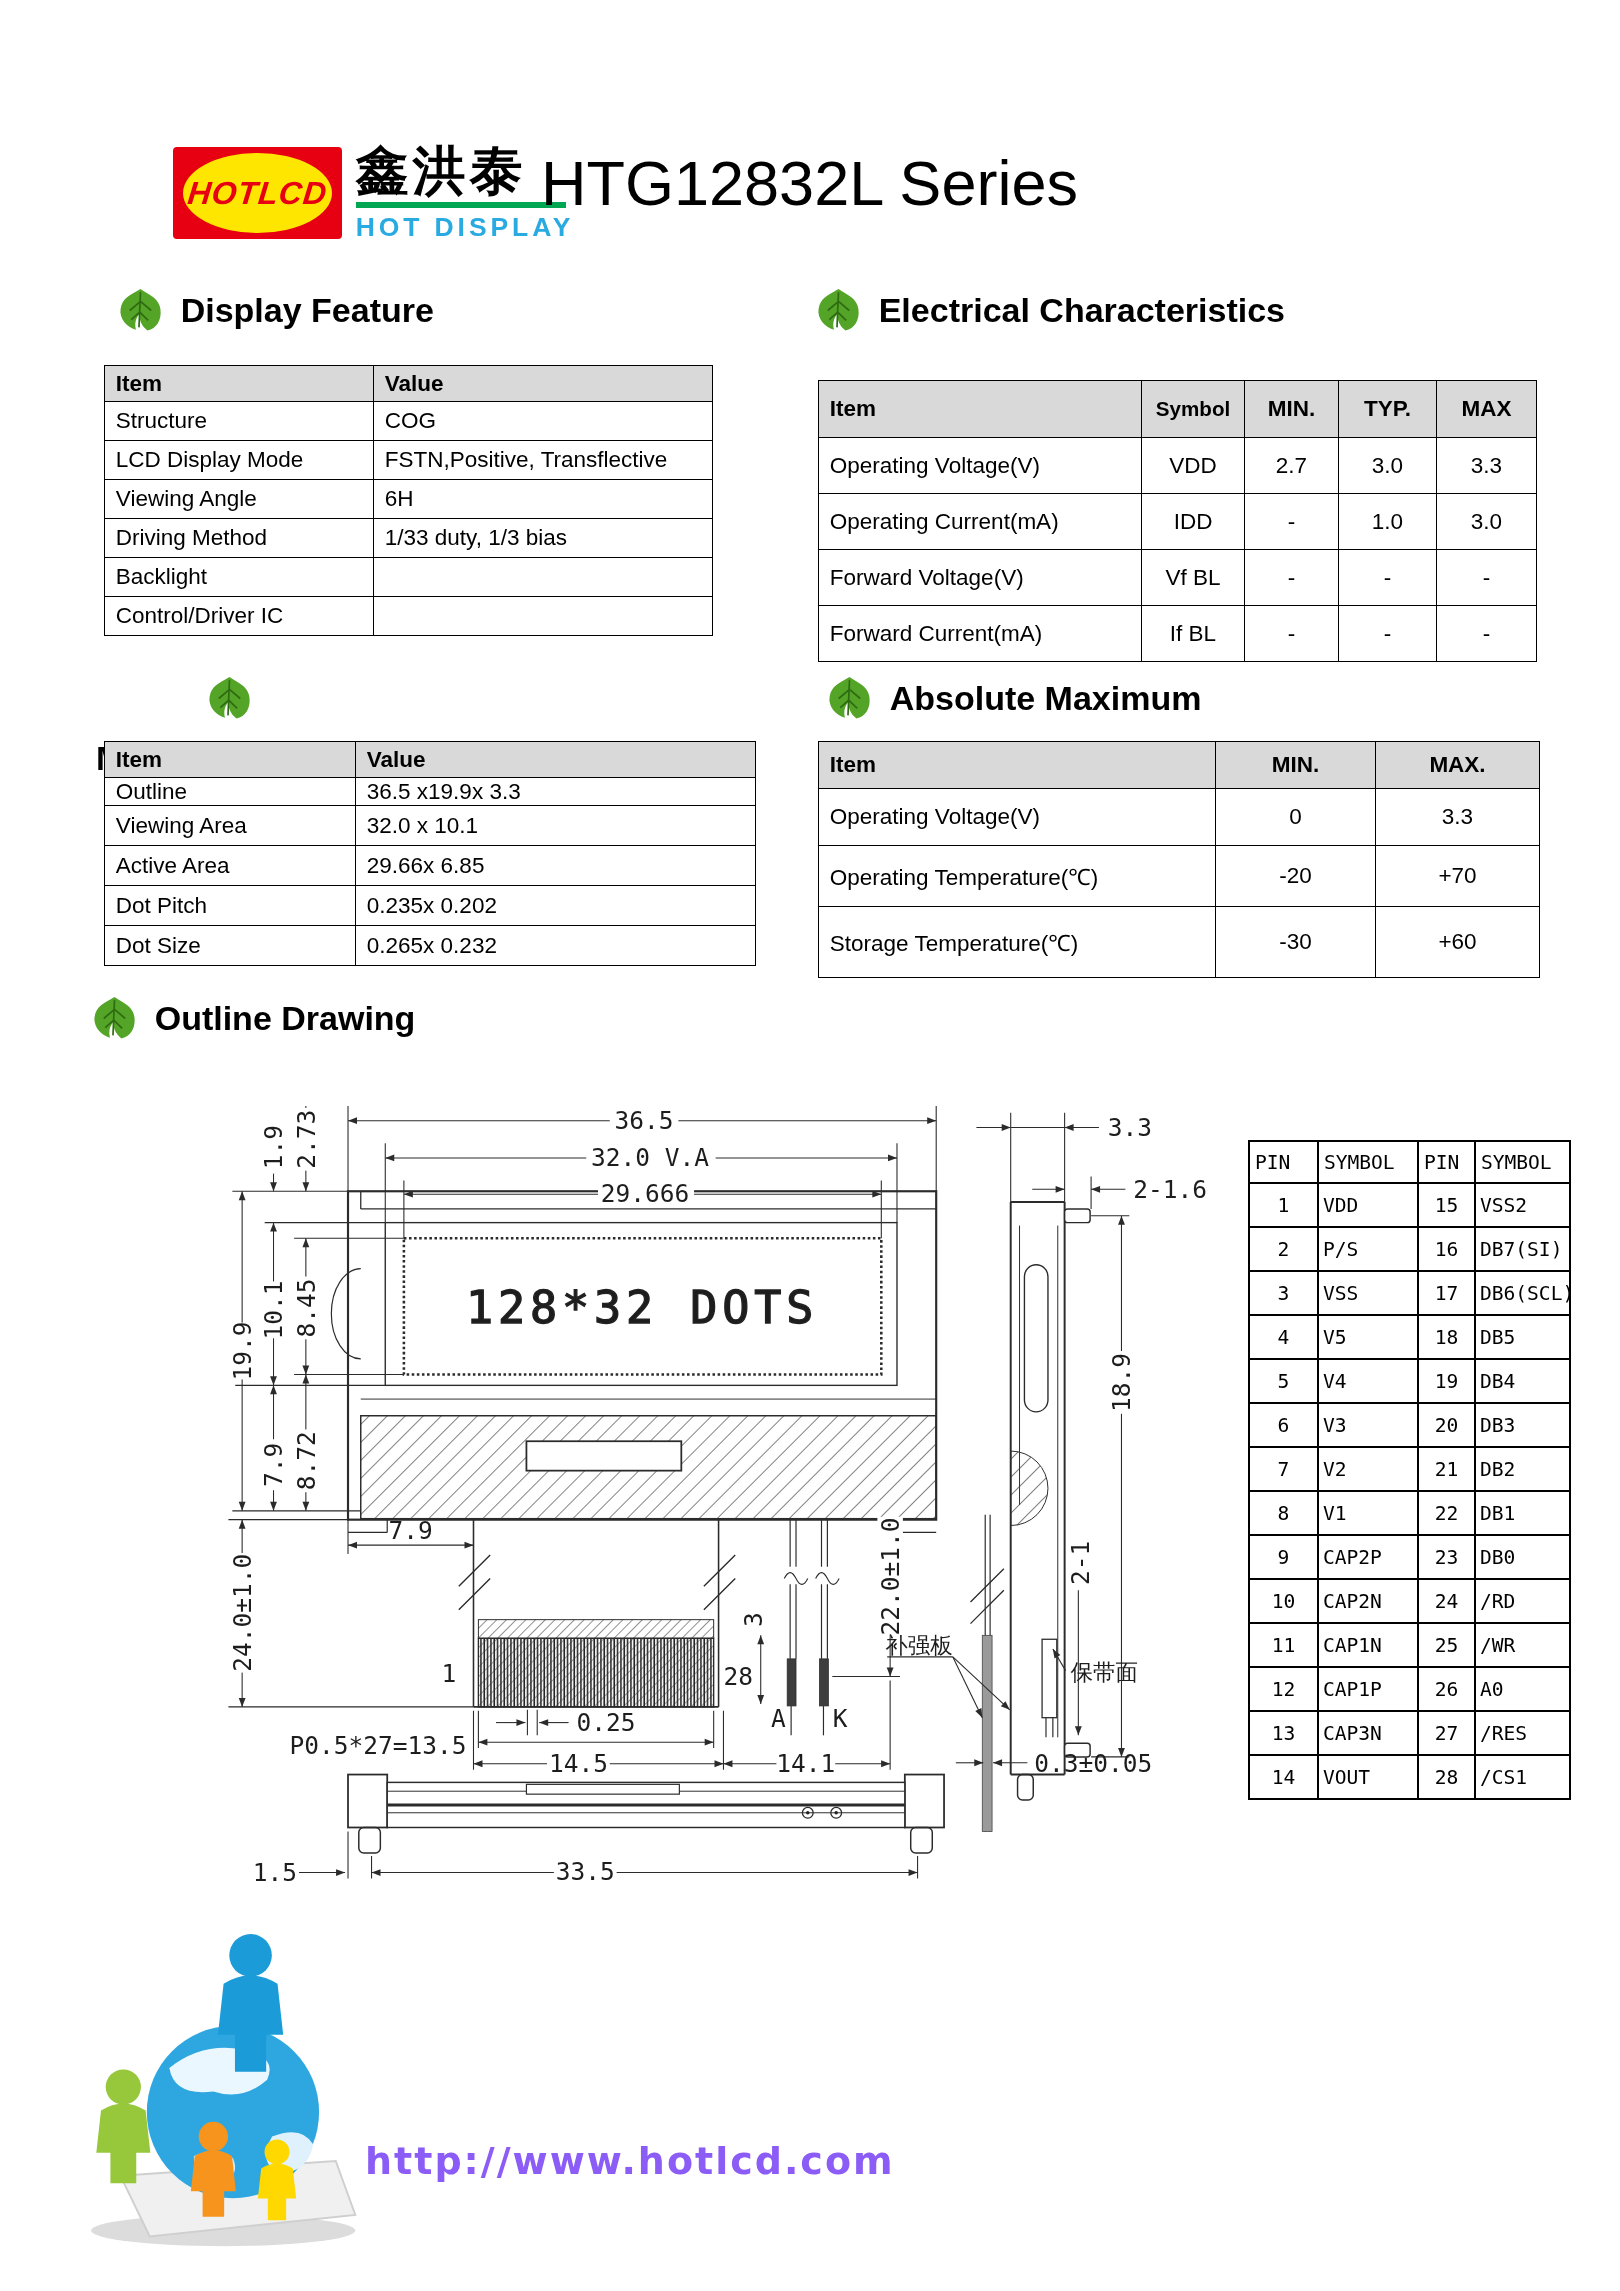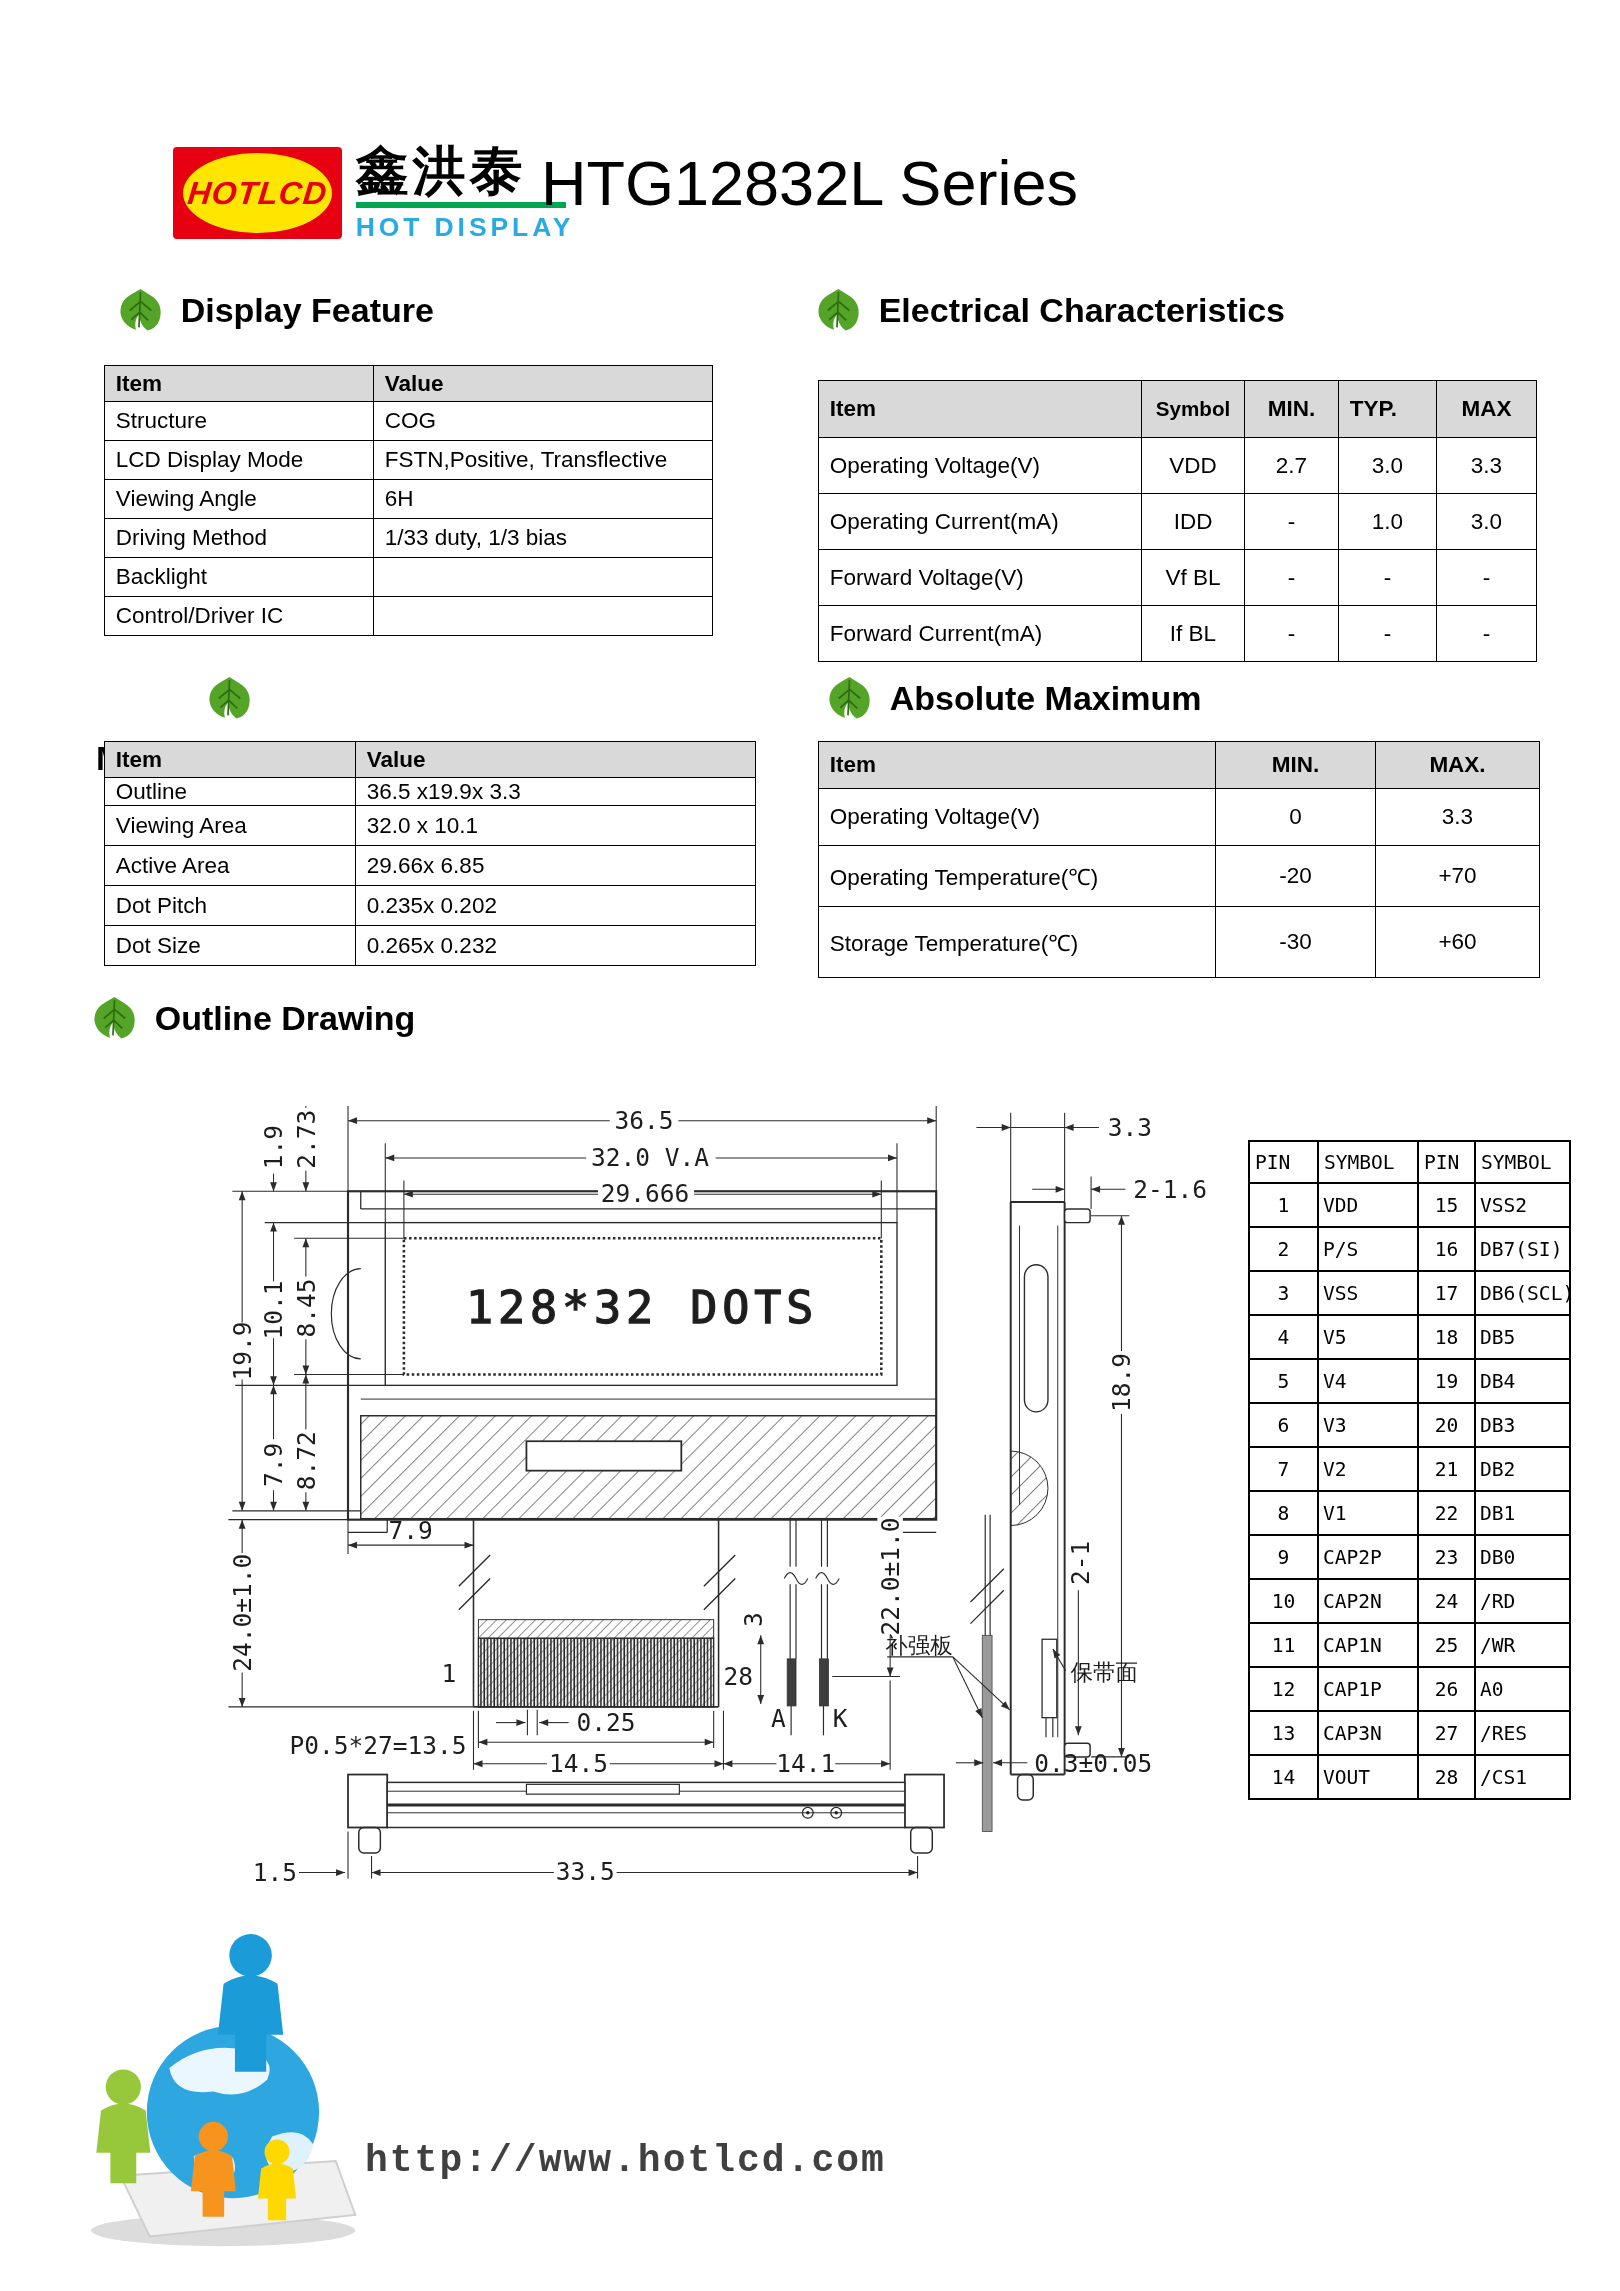--- a/index.html
+++ b/index.html
@@ -131,21 +131,21 @@
         <col style="width:103px">
         <col style="width:94px">
         <col style="width:98px">
         <col style="width:100px">
       </colgroup>
     <tbody>
         <tr style="height:57px;">
       <th>Item</th>
       <th class="c" style="text-align:center;font-size:20.6px;">Symbol</th>
       <th class="c" style="text-align:center;">MIN.</th>
-      <th class="c" style="text-align:left;">TYP.</th>
+      <th class="c" style="text-align:center;">TYP.</th>
       <th class="c" style="text-align:center;">MAX</th>
         </tr>
     <tr style="height:56px;">
           <td>Operating Voltage(V)</td>
           <td class="c">VDD</td>
           <td class="c">2.7</td>
           <td class="c">3.0</td>
           <td class="c">3.3</td>
         </tr>
     <tr style="height:56px;">
@@ -586,16 +586,16 @@
       <g transform="translate(140,248) scale(1.0)" fill="#f7941d">
         <circle cx="0" cy="-38" r="15"></circle>
           <path d="M-19,-18 Q0,-30 19,-18 L23,18 L11,18 L11,44 L-11,44 L-11,18 L-23,18 Z"></path>
         </g>
       <g transform="translate(205,258) scale(0.85)" fill="#ffd800">
         <circle cx="0" cy="-38" r="15"></circle>
           <path d="M-19,-18 Q0,-30 19,-18 L23,18 L11,18 L11,44 L-11,44 L-11,18 L-23,18 Z"></path>
         </g>
     </g>
   </svg>
-  <a class="abs url" href="#" style="color:#404040;text-decoration:none;font-family:Liberation Mono, monospace;">http://www.hotlcd.com</a>
+  <a class="abs url" href="#" style="color:#8b5cf6;text-decoration:none;">http://www.hotlcd.com</a>
 
 </div>
 
 
 </body></html>

